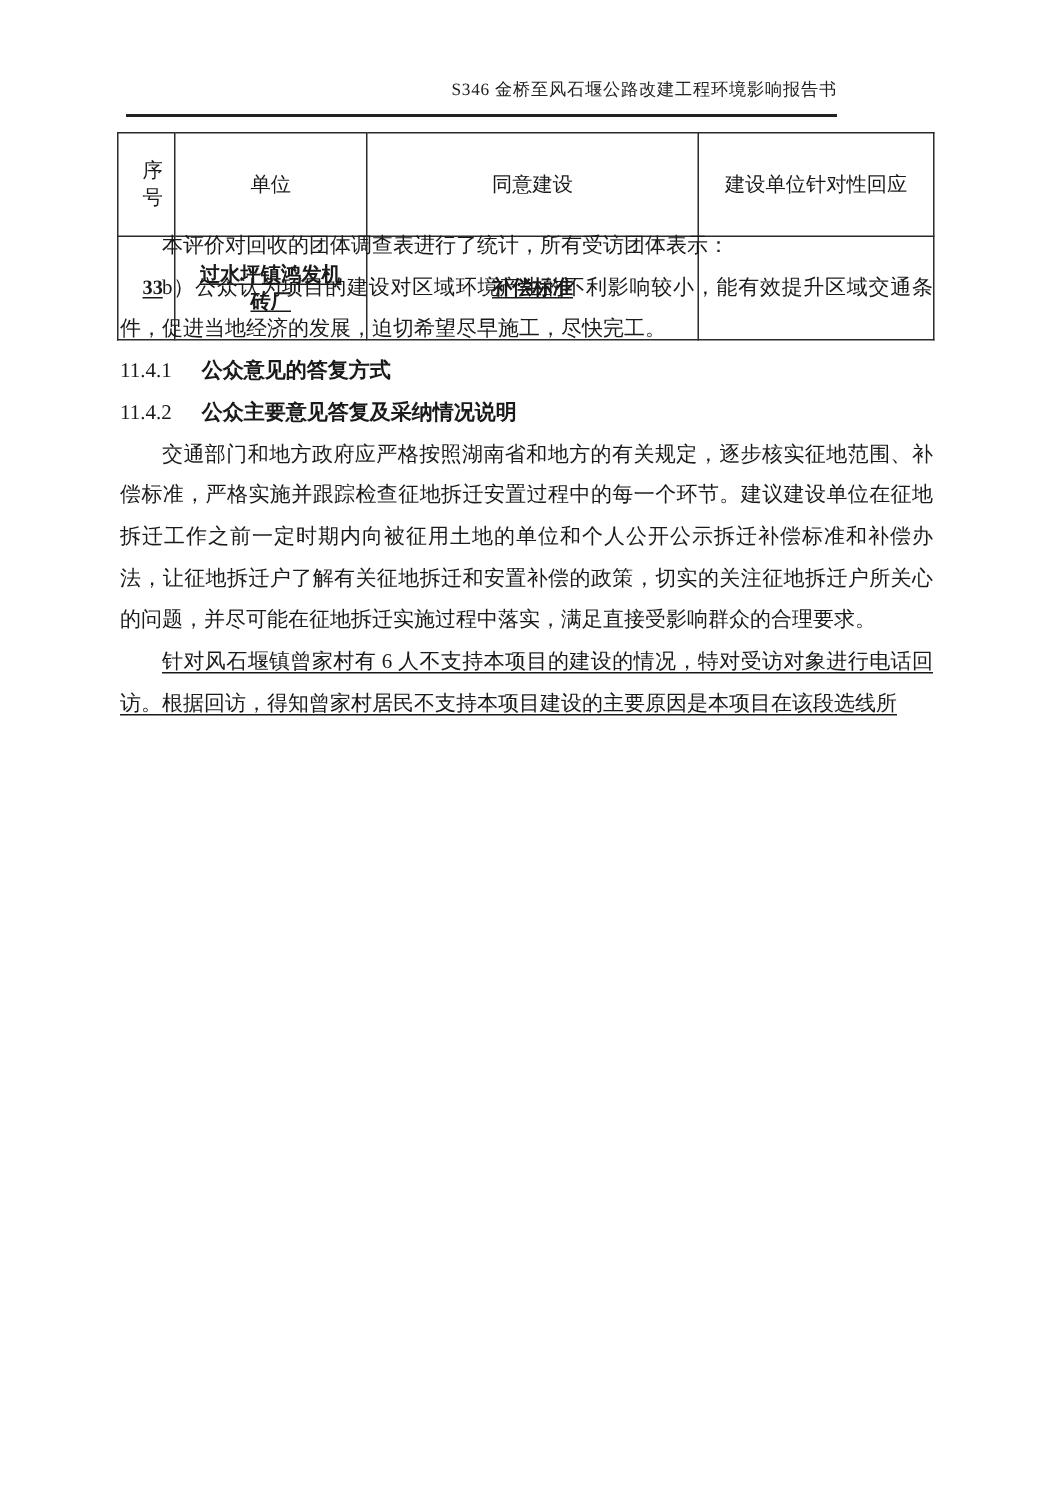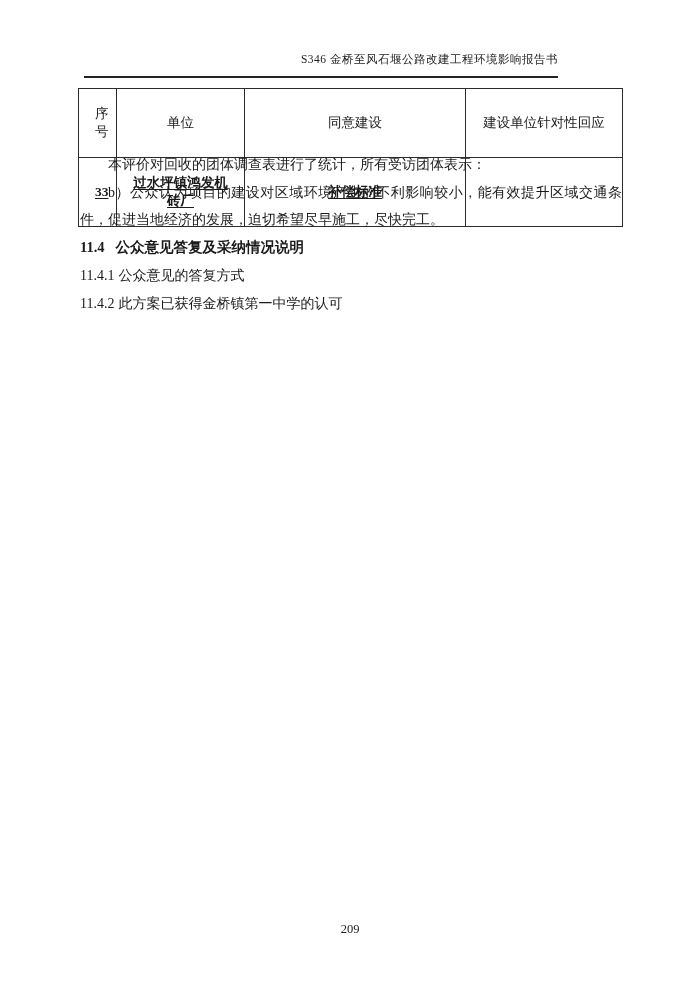--- a/index.html
+++ b/index.html
@@ -81,21 +81,21 @@
     font-weight: 700;
     font-size: 14.5px;
   }
   .h1 .ht { margin-left: 11px; }
   .h2 {
     margin: 0;
     text-indent: 0;
     font-weight: 400;
     font-size: 14px;
   }
-  .h2 .ht { margin-left: 4px; }
+  .h2 .ht { margin-left: 20px; font-weight: bold; }
 
   
   .page-footer {
     position: absolute;
     top: 922px;
     left: 0;
     width: 700px;
     text-align: center;
     font-size: 12.5px;
     color: #222;
@@ -131,33 +131,29 @@
         <td><span class="u">补偿标准</span></td>
         <td></td>
       </tr>
     </tbody>
   </table>
 
   <div class="doc-body">
     <p class="para">本评价对回收的团体调查表进行了统计，所有受访团体表示：</p>
     <p class="para">b）公众认为项目的建设对区域环境产生的不利影响较小，能有效提升区域交通条件，促进当地经济的发展，迫切希望尽早施工，尽快完工。</p>
 
-    <p class="h1">
-      <span>11.4</span><span class="ht">公众意见答复及采纳情况说明</span>
-    </p>
 
     <p class="h2">
       <span>11.4.1</span><span class="ht">公众意见的答复方式</span>
     </p>
 
 
     <p class="h2">
-      <span>11.4.2</span><span class="ht">此方案已获得金桥镇第一中学的认可</span>
+      <span>11.4.2</span><span class="ht">公众主要意见答复及采纳情况说明</span>
     </p>
 
+    <p class="para">交通部门和地方政府应严格按照湖南省和地方的有关规定，逐步核实征地范围、补偿标准，严格实施并跟踪检查征地拆迁安置过程中的每一个环节。建议建设单位在征地拆迁工作之前一定时期内向被征用土地的单位和个人公开公示拆迁补偿标准和补偿办法，让征地拆迁户了解有关征地拆迁和安置补偿的政策，切实的关注征地拆迁户所关心的问题，并尽可能在征地拆迁实施过程中落实，满足直接受影响群众的合理要求。</p>
 
+    <p class="para underlined">针对风石堰镇曾家村有 6 人不支持本项目的建设的情况，特对受访对象进行电话回访。根据回访，得知曾家村居民不支持本项目建设的主要原因是本项目在该段选线所</p>
   </div>
 
-  <div class="page-footer">
-    <span>209</span>
-  </div>
 
 </div>
 
 </body></html>

